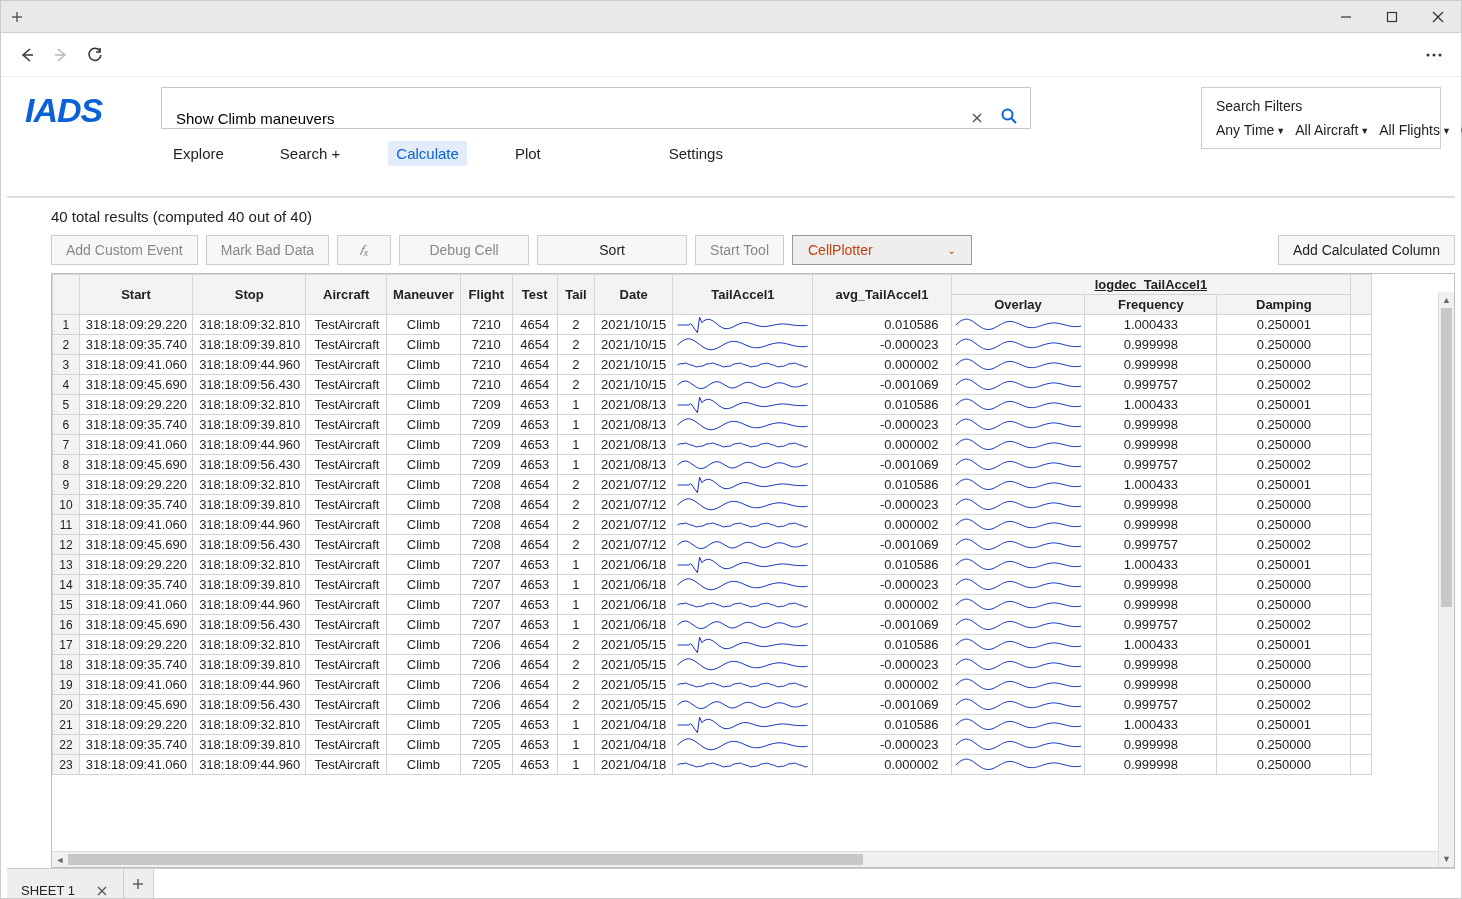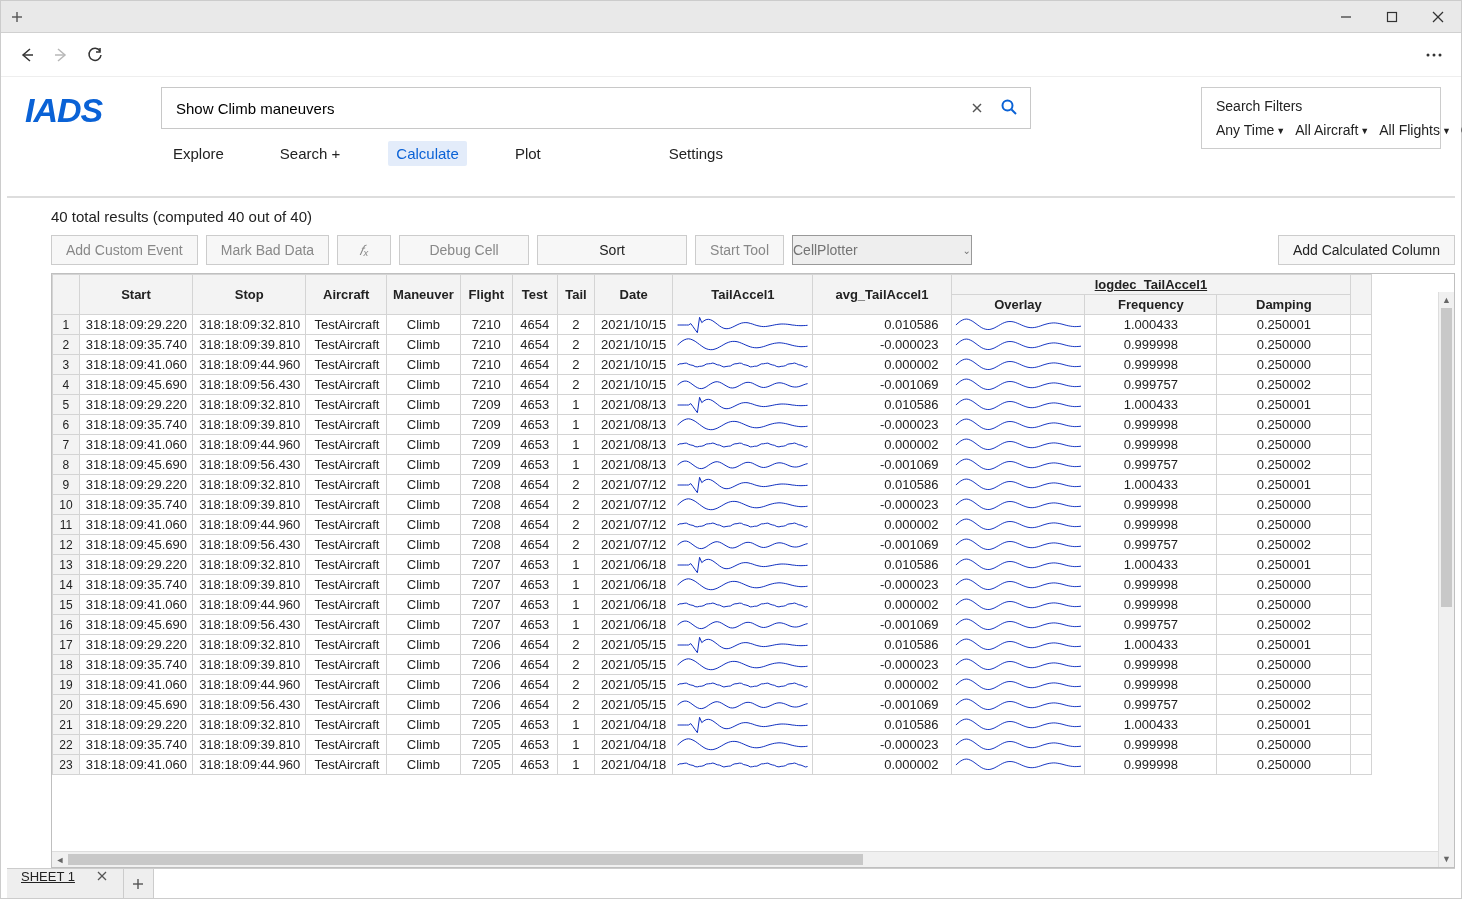--- a/index.html
+++ b/index.html
@@ -18,41 +18,41 @@
   .win-btn svg { width:12px; height:12px; }
   
   .navrow { height:44px; display:flex; align-items:center; padding:0 12px; border-bottom:1px solid #eee; }
   .nav-icon { width:28px; height:28px; display:flex; align-items:center; justify-content:center; margin-right:6px; }
   .nav-spacer { flex:1; }
   .dots { width:30px; display:flex; align-items:center; justify-content:center; }
   
   .header { padding:10px 20px 4px 20px; display:flex; gap:20px; align-items:flex-start; }
   .logo { font-family: Arial, sans-serif; font-weight:900; font-size:34px; color:#0a62d6; letter-spacing:-1px; padding:4px 0 0 4px; width:120px; font-style:italic; }
   .searchwrap { flex:1; display:flex; flex-direction:column; gap:10px; max-width:870px;}
-  .searchbox { height:42px; border:1px solid #c8c8c8; display:flex; align-items:center; padding:0 12px; gap:10px; }
+  .searchbox { height:42px; border:1px solid #c8c8c8; display:flex; align-items:flex-end; padding:0 12px; gap:10px; }
   .searchbox input { flex:1; border:none; outline:none; font-size:15px; background:transparent; }
   .search-icons { display:flex; gap:16px; align-items:center; }
   .mag { color:#0a62d6; }
   .menubar { display:flex; gap:40px; padding:2px 4px; font-size:15px; align-items:center; }
   .menuitem { padding:4px 8px; cursor:pointer; border-radius:2px;}
   .menuitem.active { background:#e3ecfa; color:#0a62d6; }
   .filters { border:1px solid #ccc; padding:10px 14px; width:240px; font-size:14px; margin-left:auto;}
   .filters-title { margin-bottom:8px; }
   .filters-grid { display:grid; grid-template-columns:1fr 1fr 1fr 1fr; row-gap:10px; column-gap:10px;}
   .filter-item { cursor:pointer; white-space:nowrap;}
   .tri { font-size:9px; vertical-align:middle; margin-left:2px;}
   
   .content { flex:1; display:flex; flex-direction:column; border-top:2px solid #ddd; margin:24px 6px 0 6px; min-height:0;}
   .results-caption { padding:10px 0 10px 44px; font-size:15px;}
   .toolbar { display:flex; gap:8px; padding:0 0 8px 44px; align-items:center;}
   .tbtn { height:30px; border:1px solid #ccc; background:#f7f7f7; padding:0 14px; font-size:14px; display:flex; align-items:center; justify-content:center; color:#888; cursor:default; min-width:54px;}
   .tbtn.enabled { color:#222; cursor:pointer;}
   .tbtn.wide { min-width:150px; }
   .tbtn.med { min-width:130px; }
-  .tselect { height:30px; border:1px solid #999; background:#eee; width:180px; font-size:14px; padding:0 0; display:flex; align-items:center; justify-content:space-between; color:#737373;}
+  .tselect { height:30px; border:1px solid #999; background:#eee; width:180px; font-size:14px; padding:0 15px; display:flex; align-items:center; justify-content:space-between; color:#c2410c;}
   .toolbar-spacer { flex:1; }
   
   .tablewrap { flex:1; overflow:hidden; margin:0 0 0 44px; border:1px solid #bfbfbf; display:flex; flex-direction:column; min-height:0; position:relative;}
   .grid-scroll { flex:1; overflow:auto; }
   table { border-collapse:collapse; width:1320px; table-layout:fixed; font-size:13px;}
   th, td { border:1px solid #d4d4d4; padding:2px 6px; height:20px; overflow:hidden; white-space:nowrap; }
   th { background:#f3f3f3; font-weight:bold; text-align:center; }
   td { text-align:center; }
   td.left { text-align:left; padding-left:8px;}
   td.right { text-align:right; padding-right:12px;}
@@ -68,21 +68,21 @@
   .vscroll { position:absolute; right:0; top:18px; bottom:0; width:16px; background:#f0f0f0; border-left:1px solid #ddd; display:flex; flex-direction:column; align-items:center;}
   .vscroll .arrow{height:16px;width:100%;display:flex;align-items:center;justify-content:center;font-size:9px;color:#666;}
   .vscroll .track{flex:1;position:relative;width:100%;}
   .vscroll .thumb{position:absolute;top:0;left:2px;right:2px;height:55%;background:#c8c8c8;}
   .hscroll-row{height:16px;background:#f0f0f0;border-top:1px solid #ddd;display:flex;align-items:center;}
   .hscroll-row .arrow{width:16px;text-align:center;font-size:9px;color:#666;}
   .hscroll-row .track{flex:1;position:relative;height:100%;}
   .hscroll-row .thumb{position:absolute;left:0;top:2px;bottom:2px;width:58%;background:#c8c8c8;}
   
   .sheetbar { height:30px; border-top:1px solid #ccc; display:flex; align-items:stretch; margin:0 6px; }
-  .sheet-tab { background:#eee; padding:0 14px; display:flex; align-items:flex-start; gap:20px; border-right:1px solid #ccc; font-size:13px;text-decoration:underline;}
+  .sheet-tab { background:#eee; padding:0 14px; display:flex; align-items:flex-end; gap:20px; border-right:1px solid #ccc; font-size:13px;}
   .sheet-add { width:30px; background:#eee; display:flex; align-items:center; justify-content:center; border-right:1px solid #ccc;}
 </style>
 </head>
 <body>
 
 <div class="window">
 
   <div class="titlebar">
     <div class="newtab">
       <svg width="12" height="12" viewBox="0 0 12 12">

